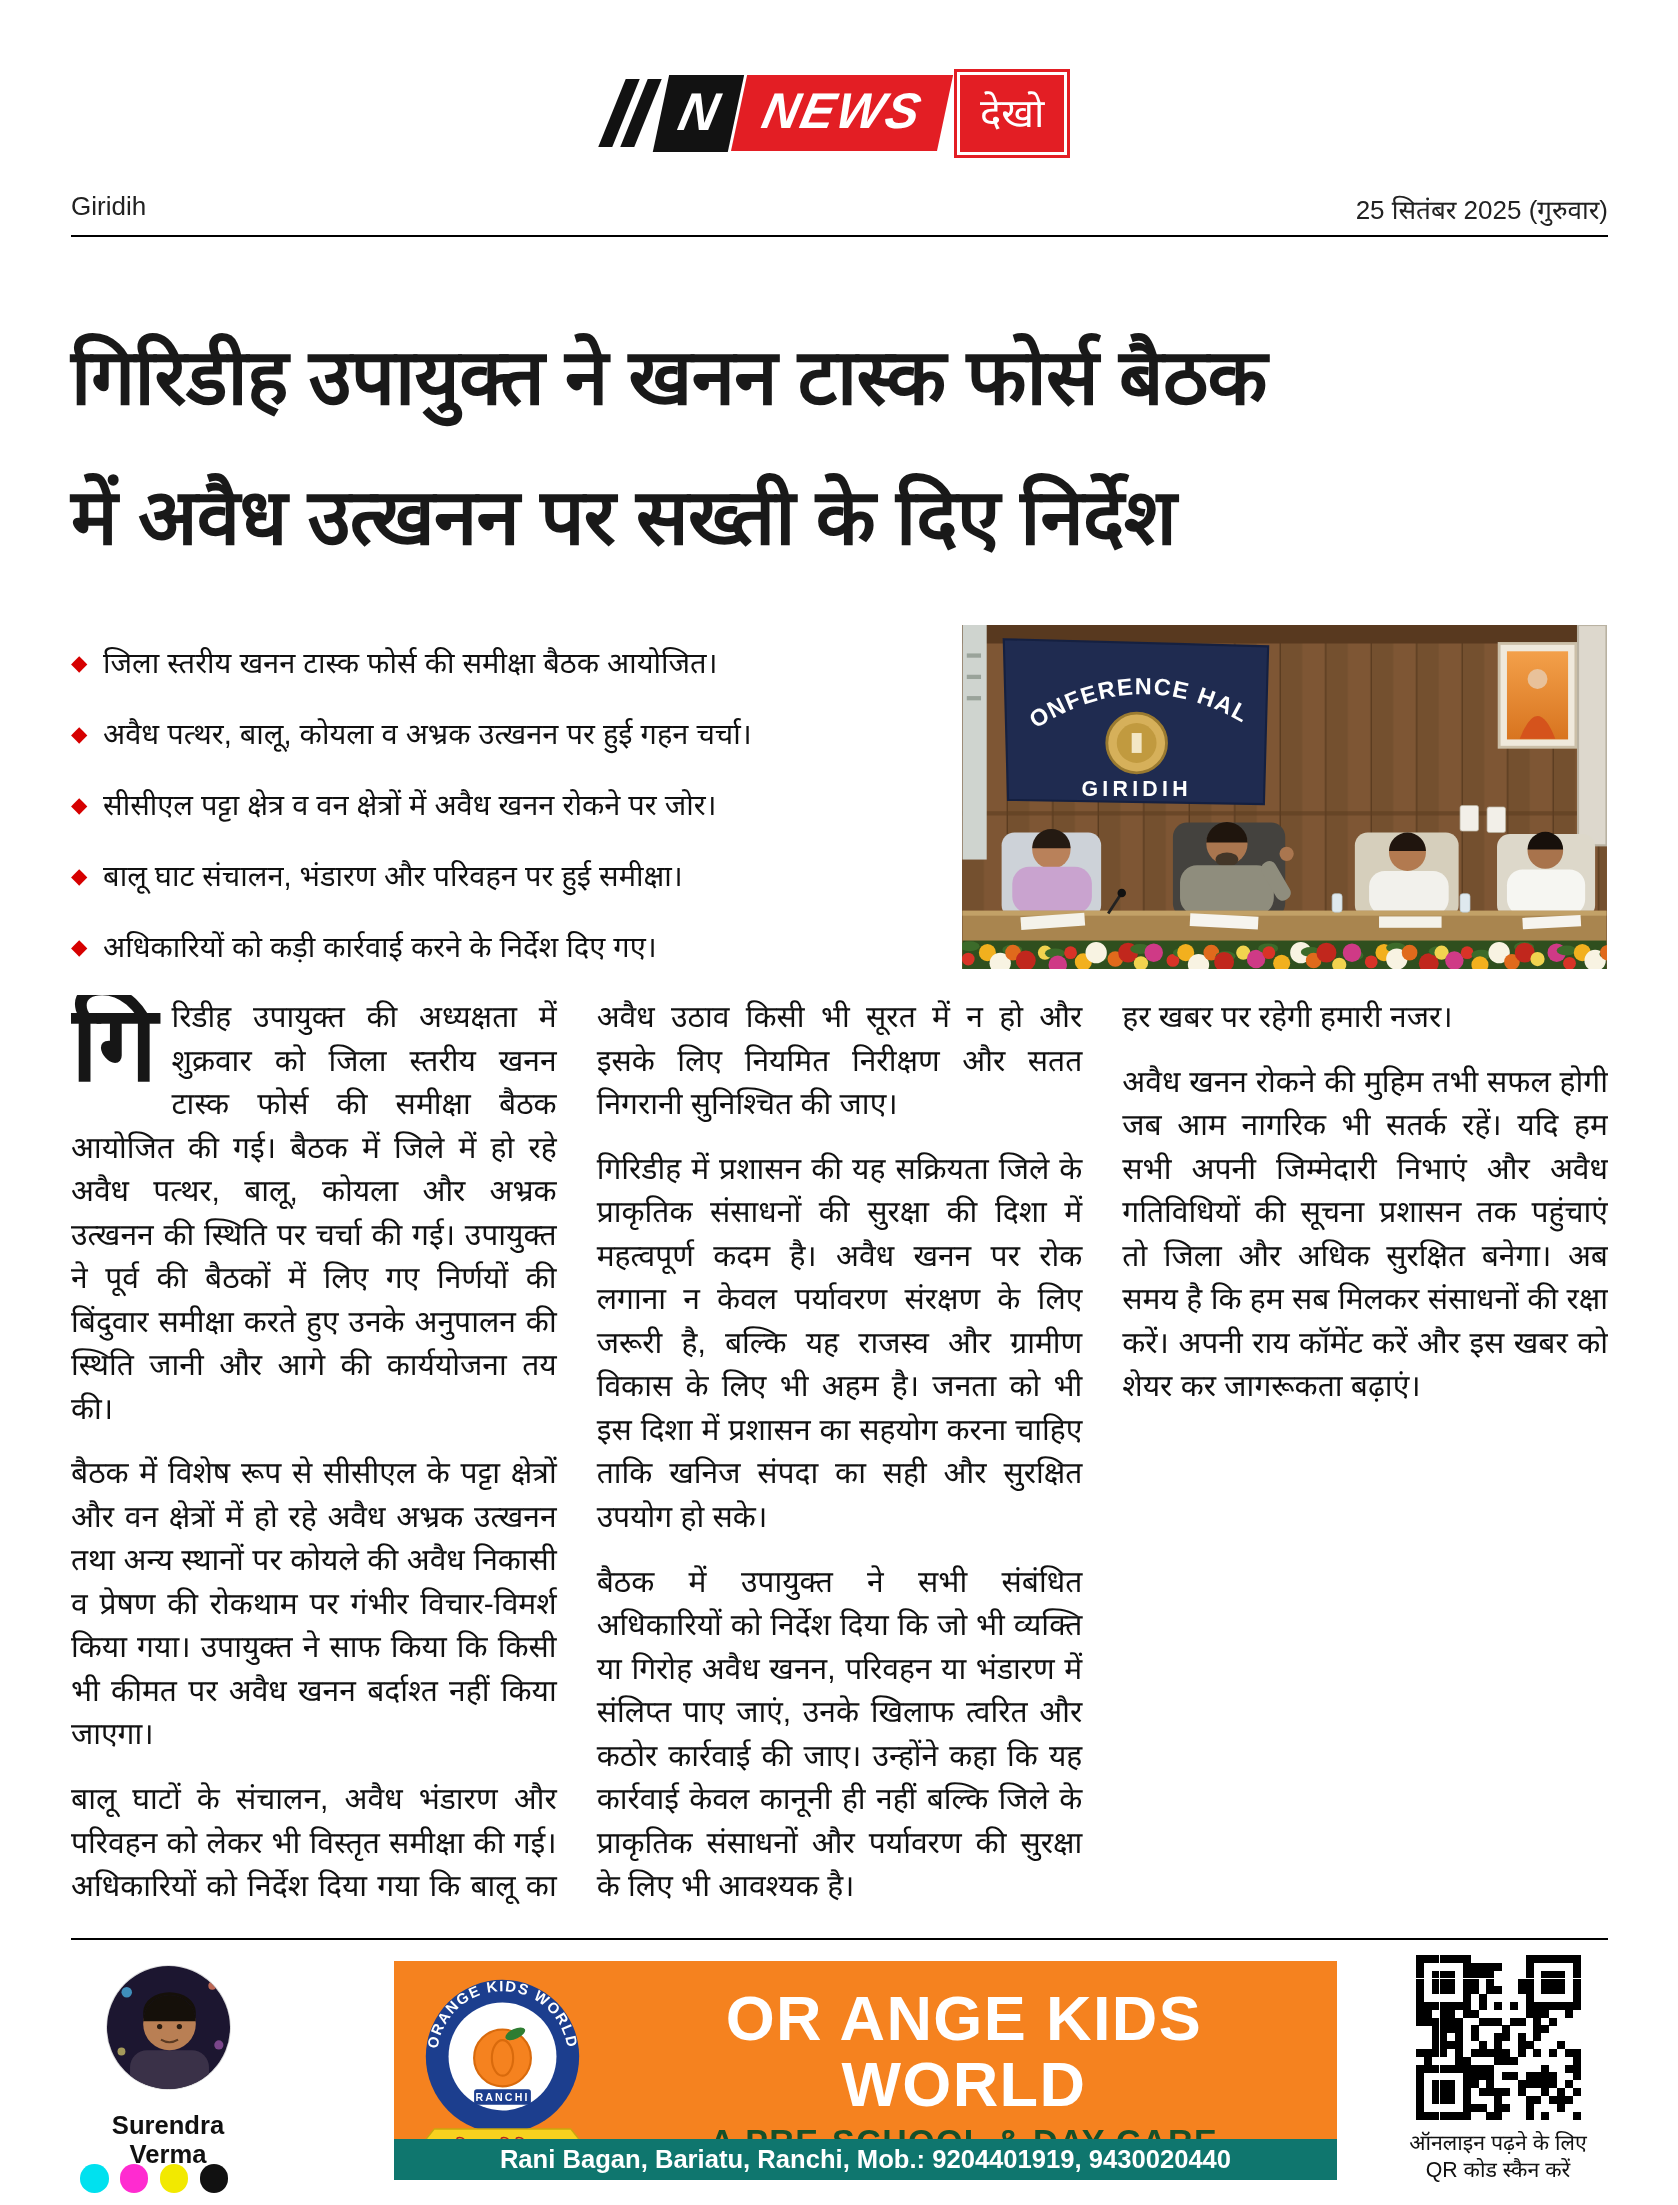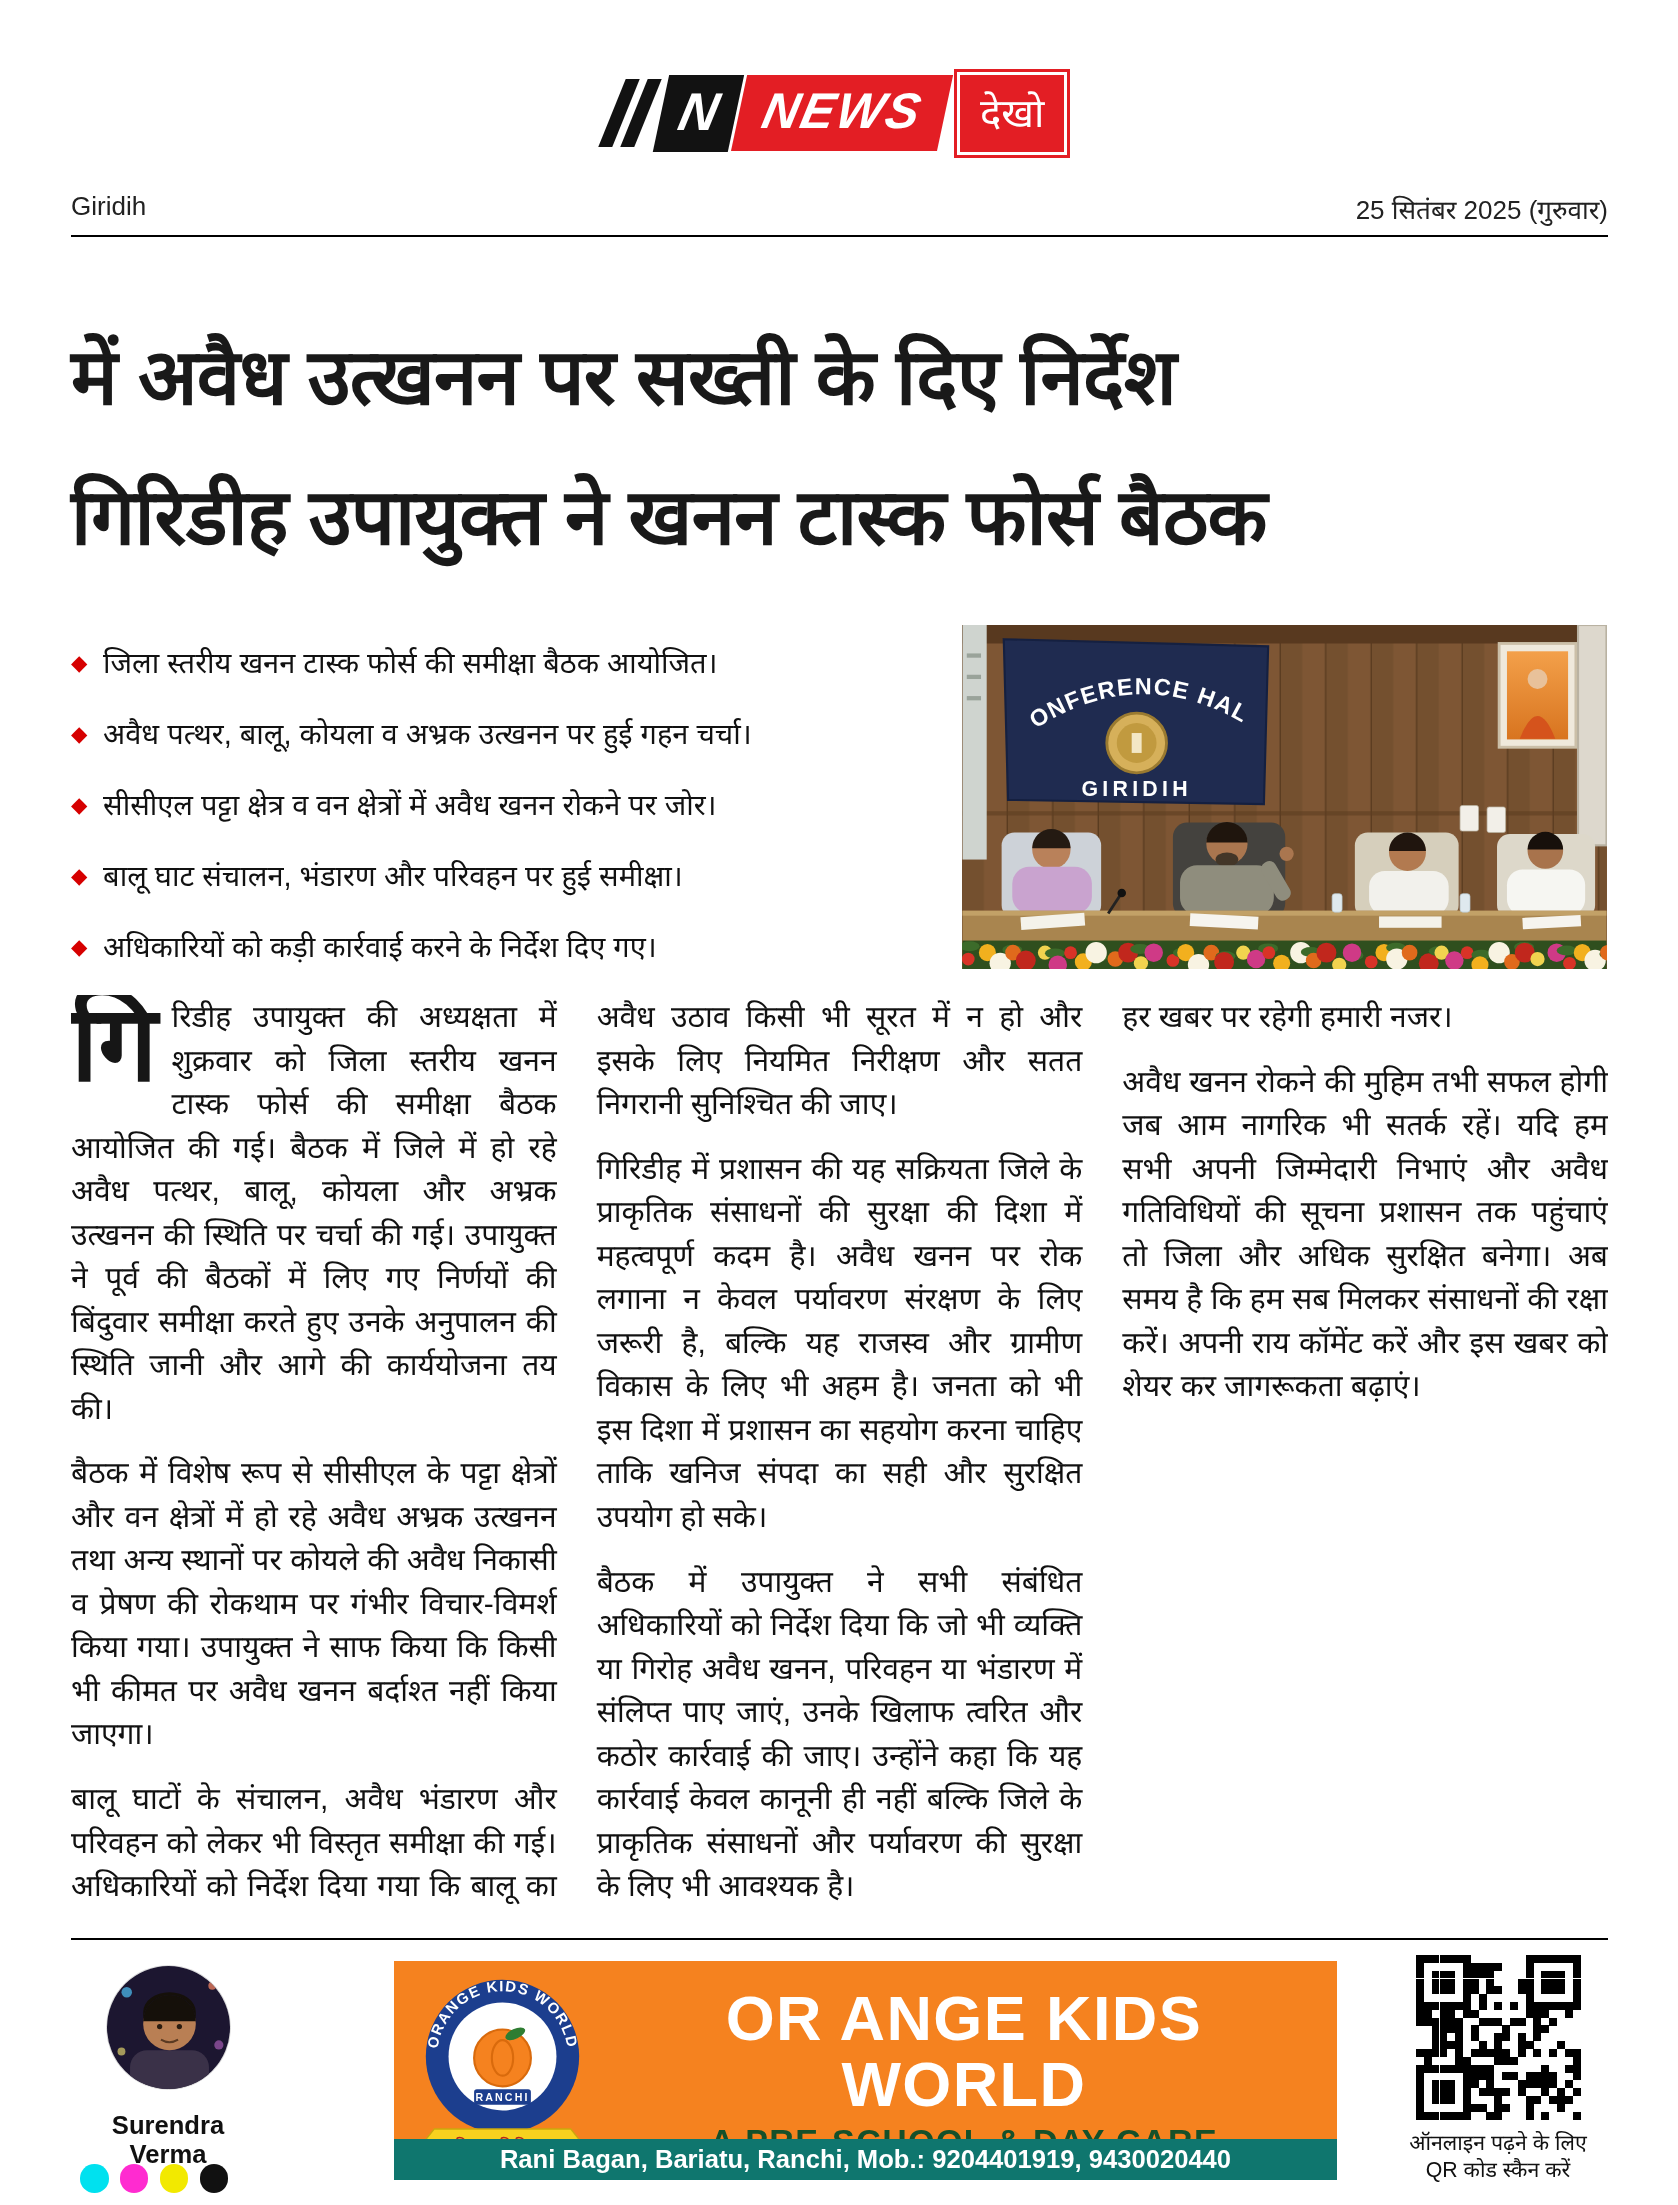--- a/index.html
+++ b/index.html
@@ -93,22 +93,22 @@
   </header>
 
   <div class="dateline">
     <span>Giridih</span>
     <span>25 सितंबर 2025 (गुरुवार)</span>
   </div>
   <div class="top-rule"></div>
 
 
   <h1 class="headline">
+    <span class="hl">गिरिडीह उपायुक्त ने खनन टास्क फोर्स बैठक</span>
     <span class="hl">में अवैध उत्खनन पर सख्ती के दिए निर्देश</span>
-    <span class="hl">गिरिडीह उपायुक्त ने खनन टास्क फोर्स बैठक</span>
   </h1>
 
   <ul class="highlights">
     <li>
       <span class="diamond">◆</span>
       <span><span></span><span class="hb">जिला स्तरीय खनन टास्क फोर्स</span><span> की समीक्षा बैठक आयोजित।</span></span>
     </li>
     <li>
       <span class="diamond">◆</span>
       <span><span></span><span class="hb">अवैध पत्थर, बालू, कोयला व अभ्रक उत्खनन</span><span> पर हुई गहन चर्चा।</span></span>

